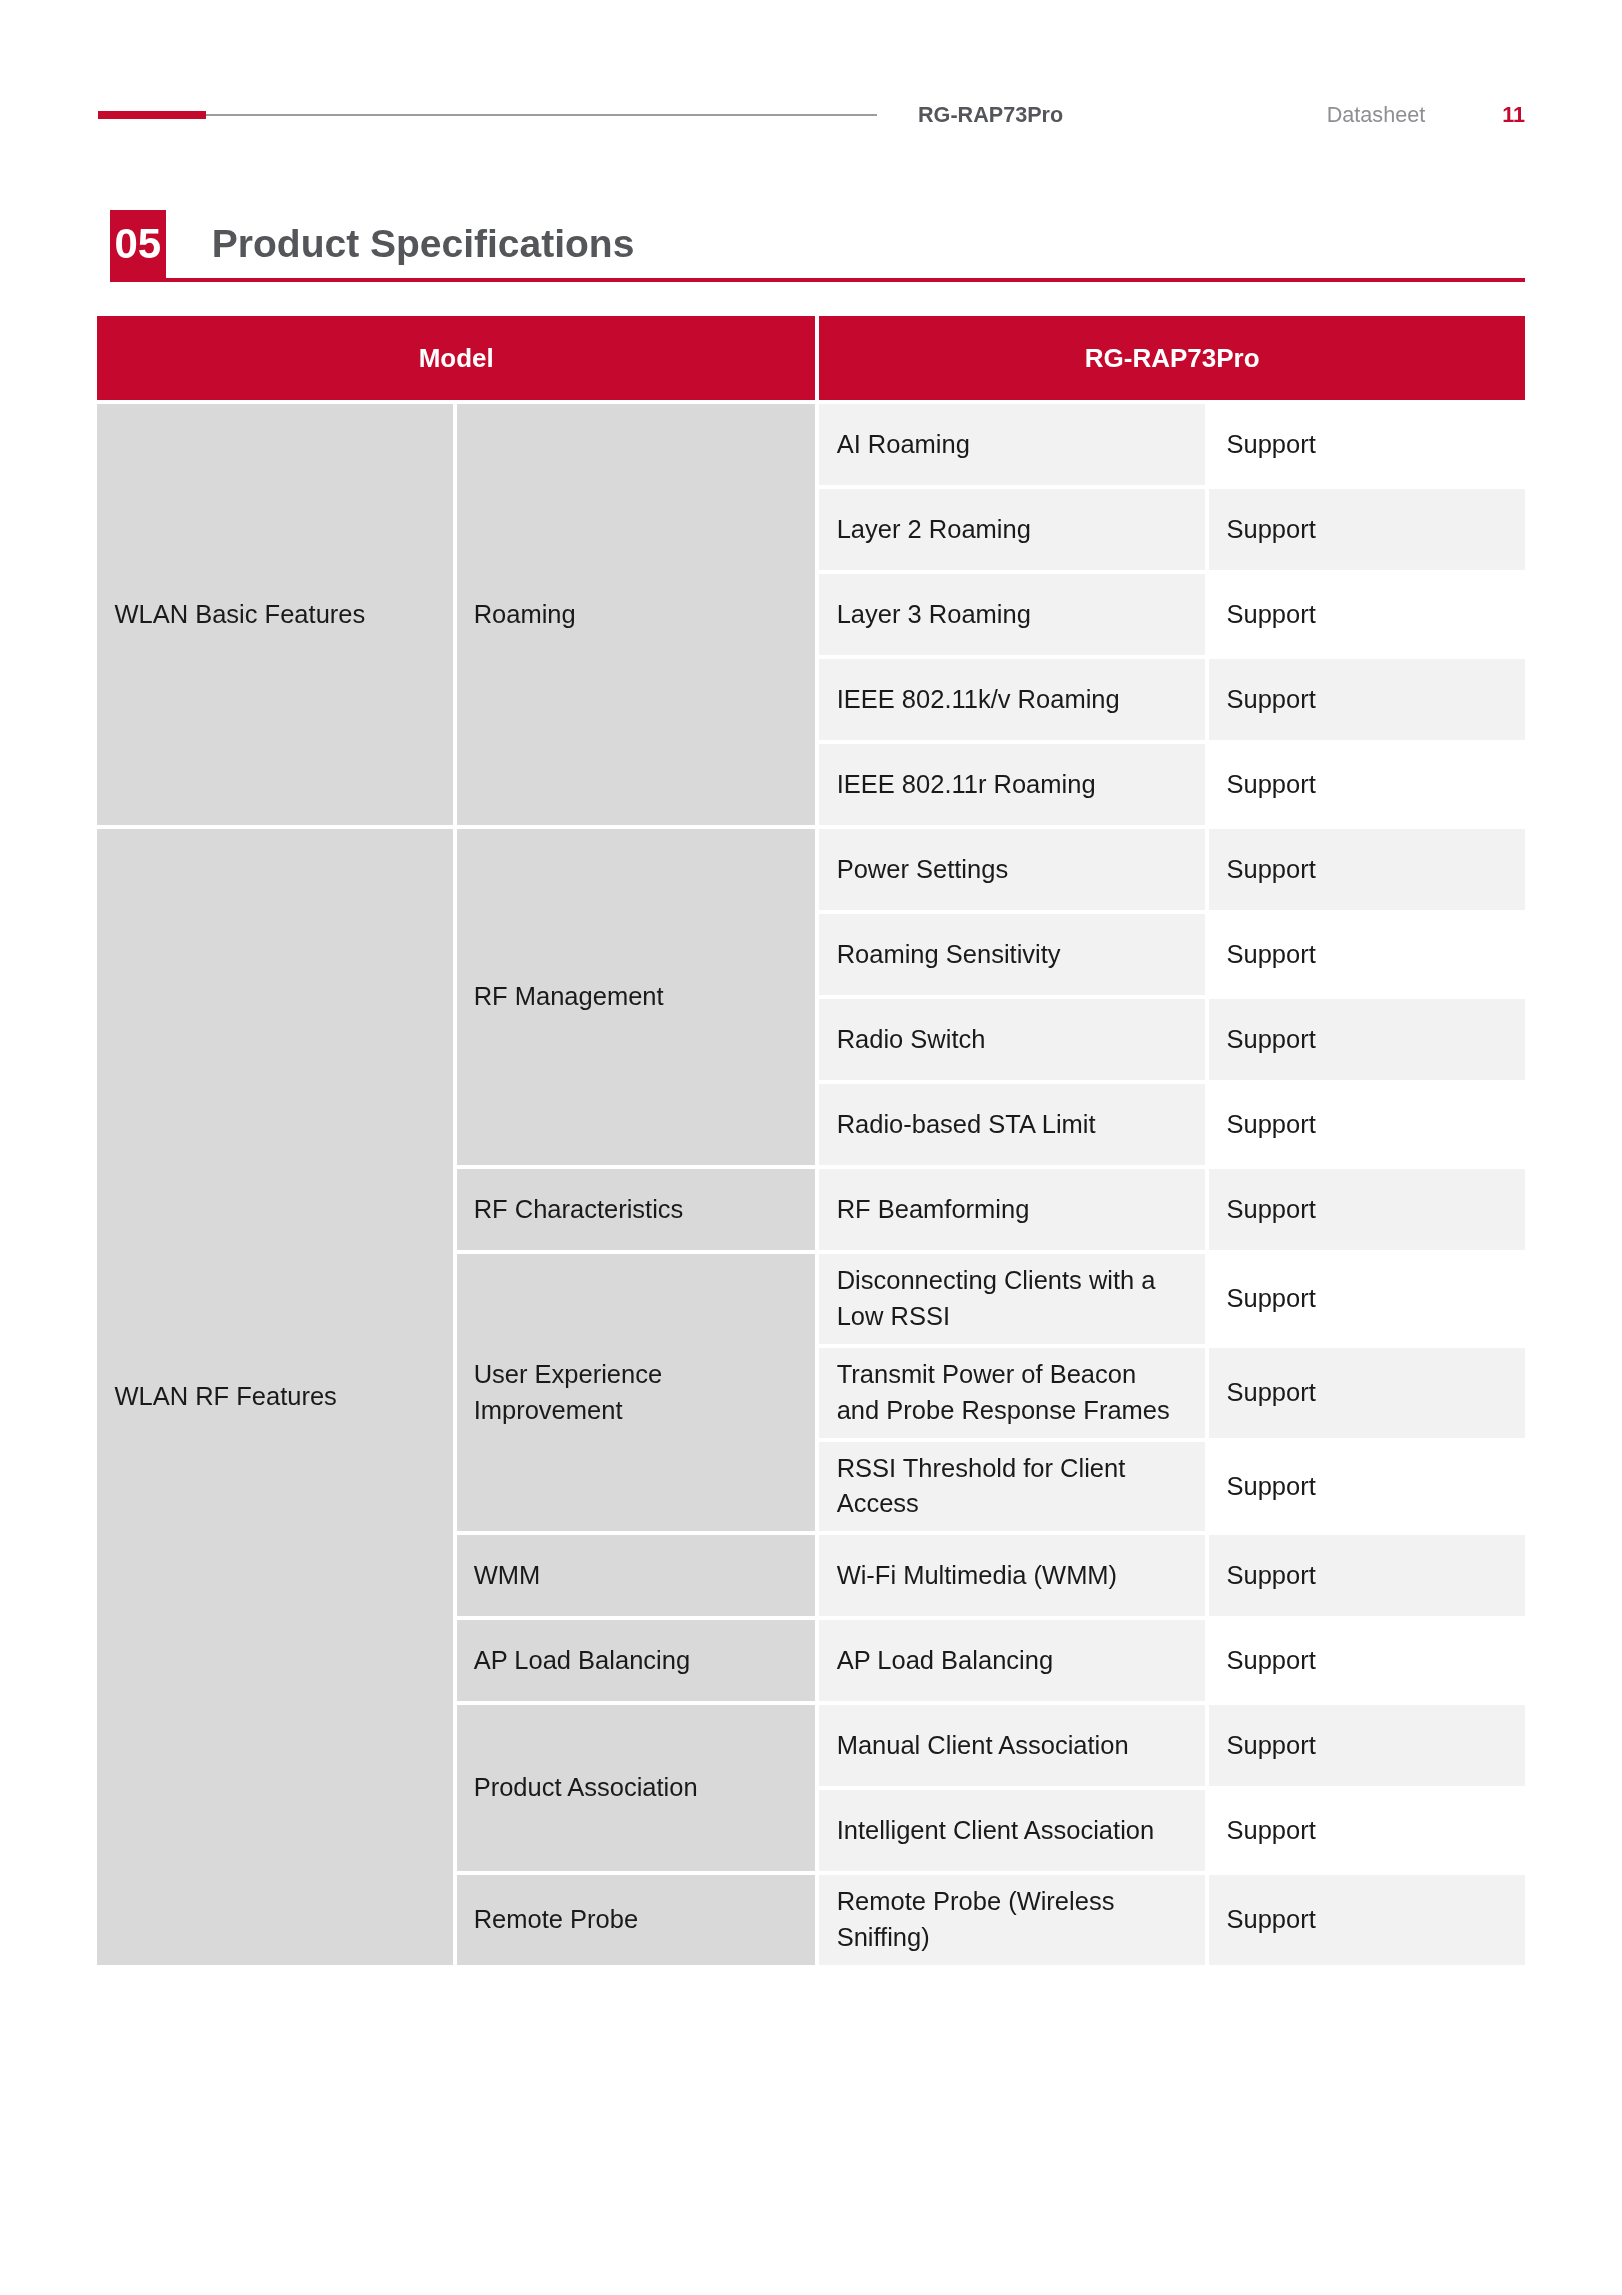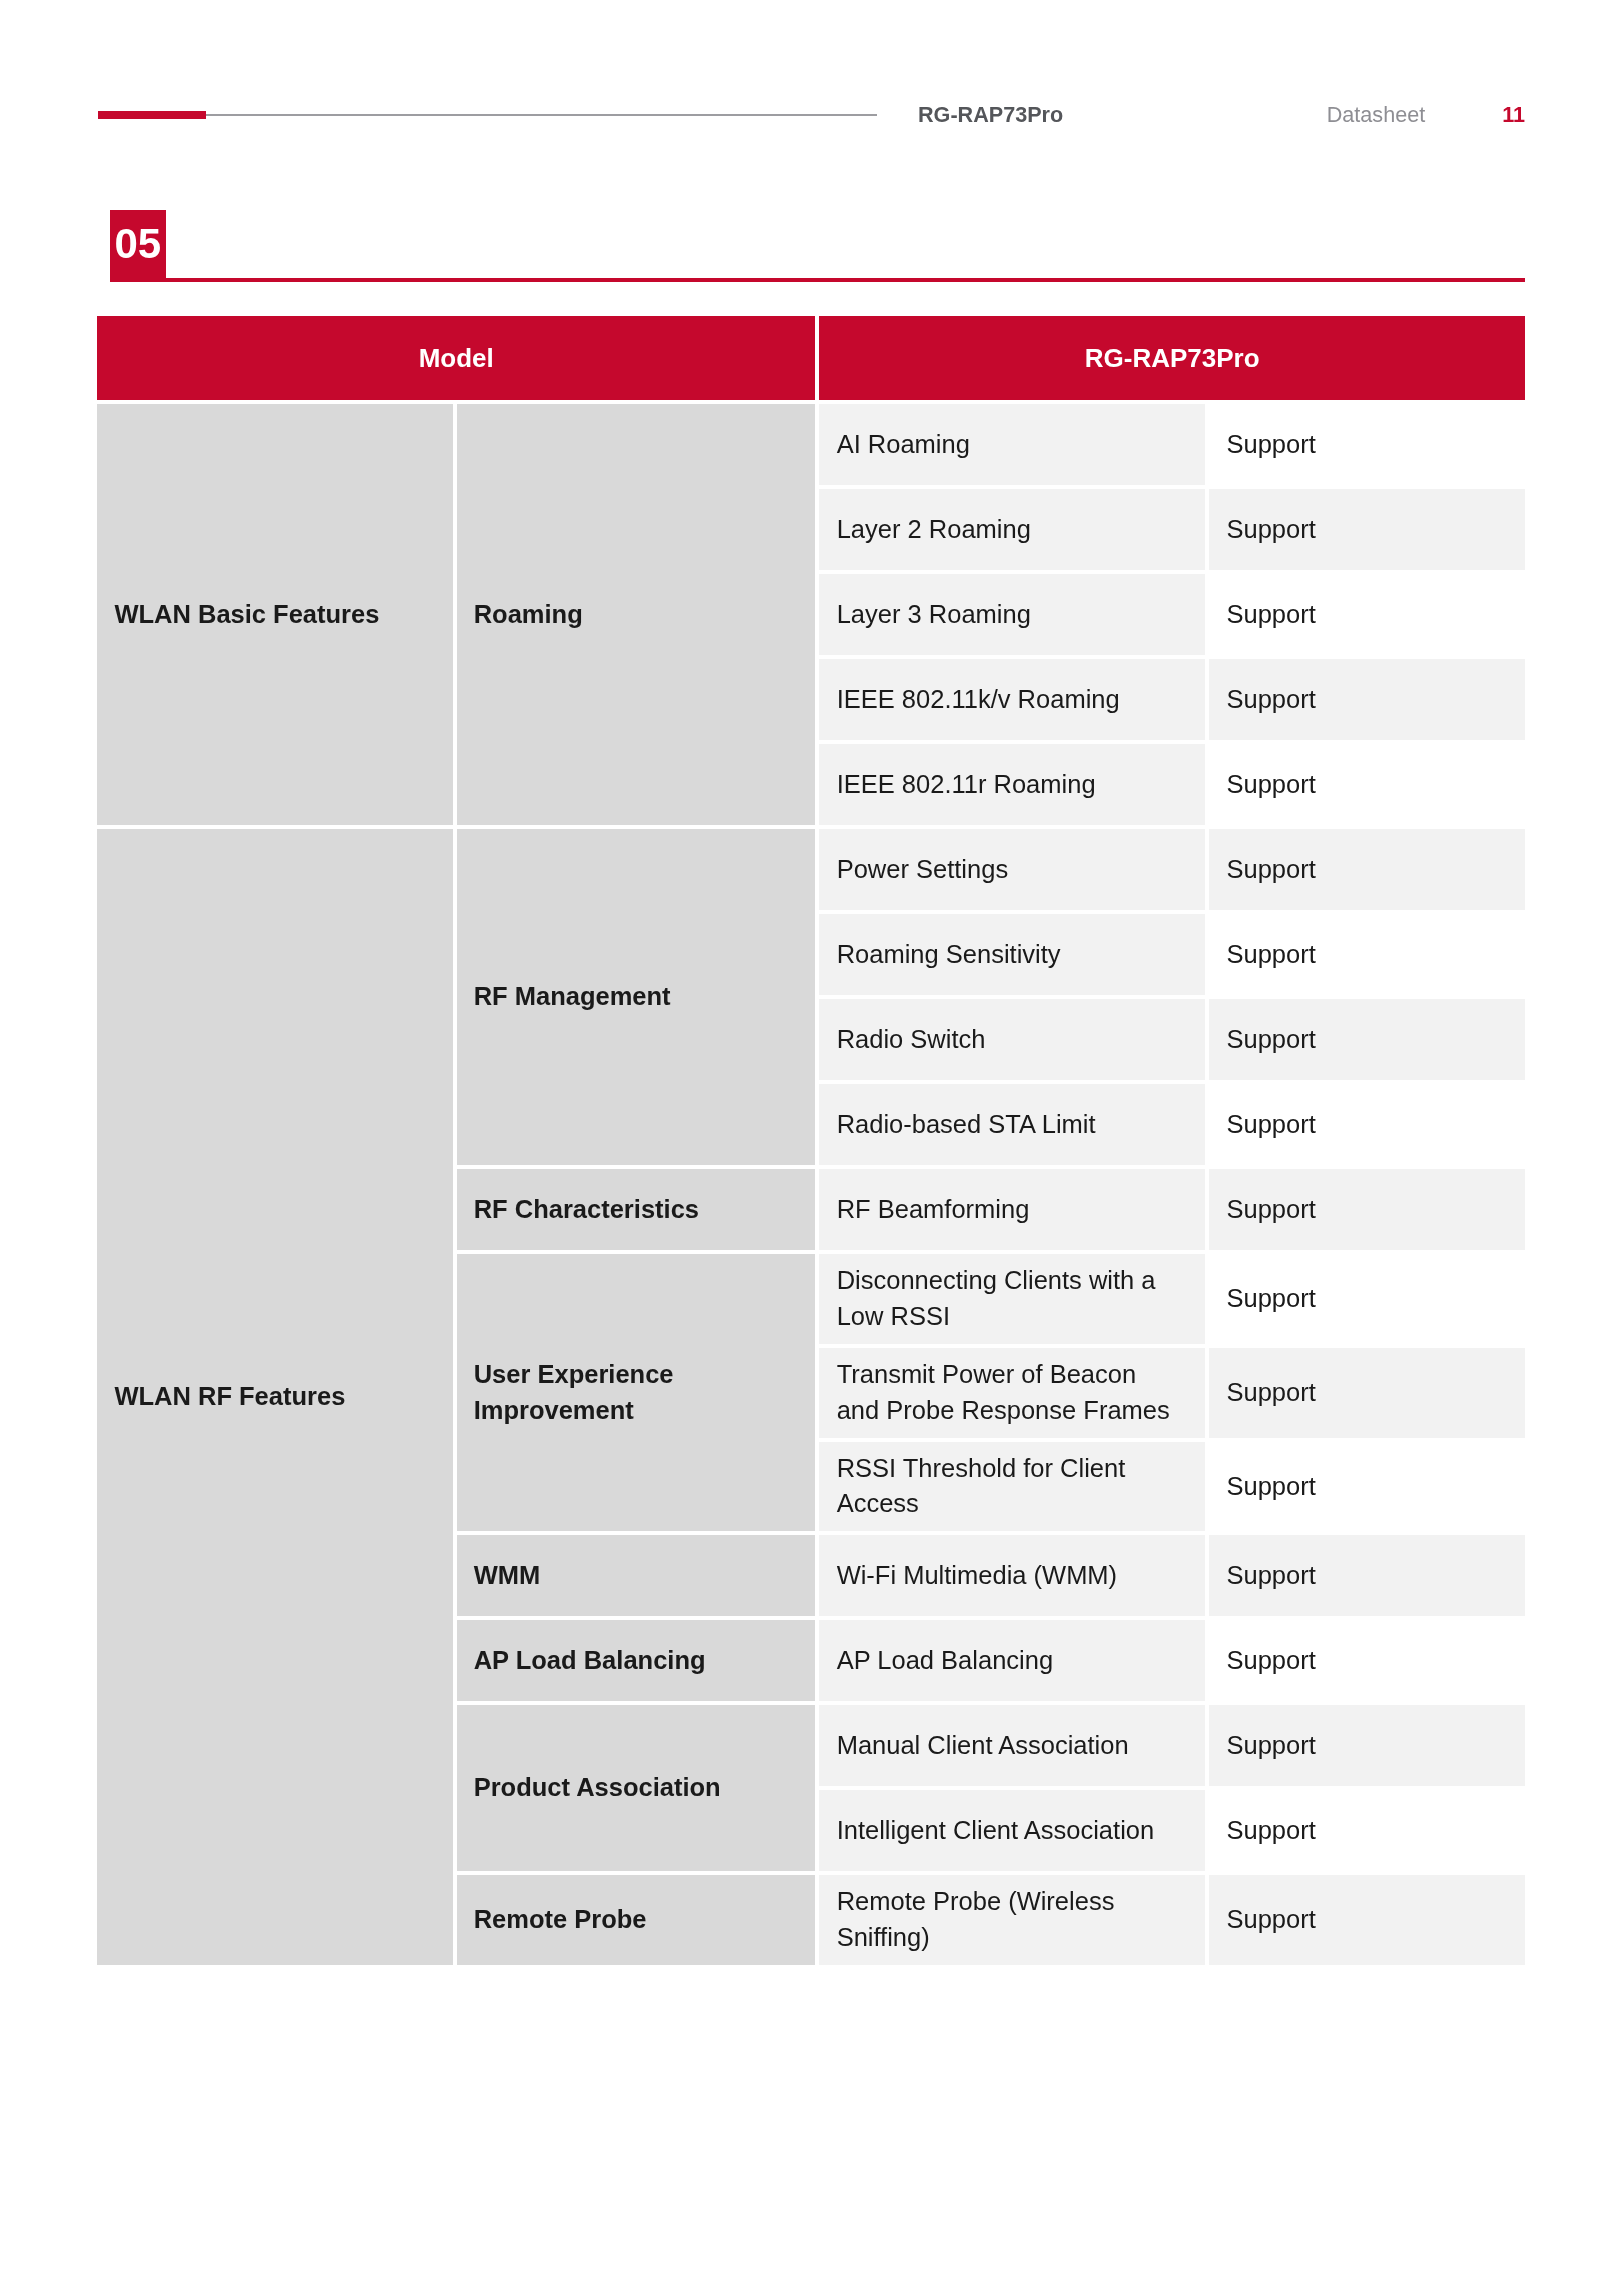--- a/index.html
+++ b/index.html
@@ -86,21 +86,21 @@
   }
   .spec tr{height:81px;}
   .spec td{
     vertical-align:middle;
     font-size:25.5px;
     line-height:1.4;
     text-align:left;
   }
   td.g{
     background:var(--group_gray);
-    font-weight:bold;
+    font-weight:normal;
     padding:7.9px 13px 7.9px 17px;
   }
   td.f{
     background:var(--cell_gray);
     padding:9.2px 32px 9.2px 17.7px;
   }
   td.v{
     background:#ffffff;
     padding:9.2px 13px 9.2px 17px;
   }
@@ -118,20 +118,21 @@
       <span class="rule-red"></span>
       <span class="rule-gray"></span>
     </div>
     <span class="hdr-product">RG-RAP73Pro</span>
     <span class="hdr-doctype">Datasheet</span>
     <span class="hdr-pagenum">11</span>
   </header>
 
   <div class="section-head">
     <div class="section-num">05</div>
+    <h1 class="section-title">Product Specifications</h1>
   </div>
 
 
   <table class="spec">
     <colgroup>
       <col class="c1">
         <col class="c2">
         <col class="c3">
         <col class="c4">
     </colgroup>

